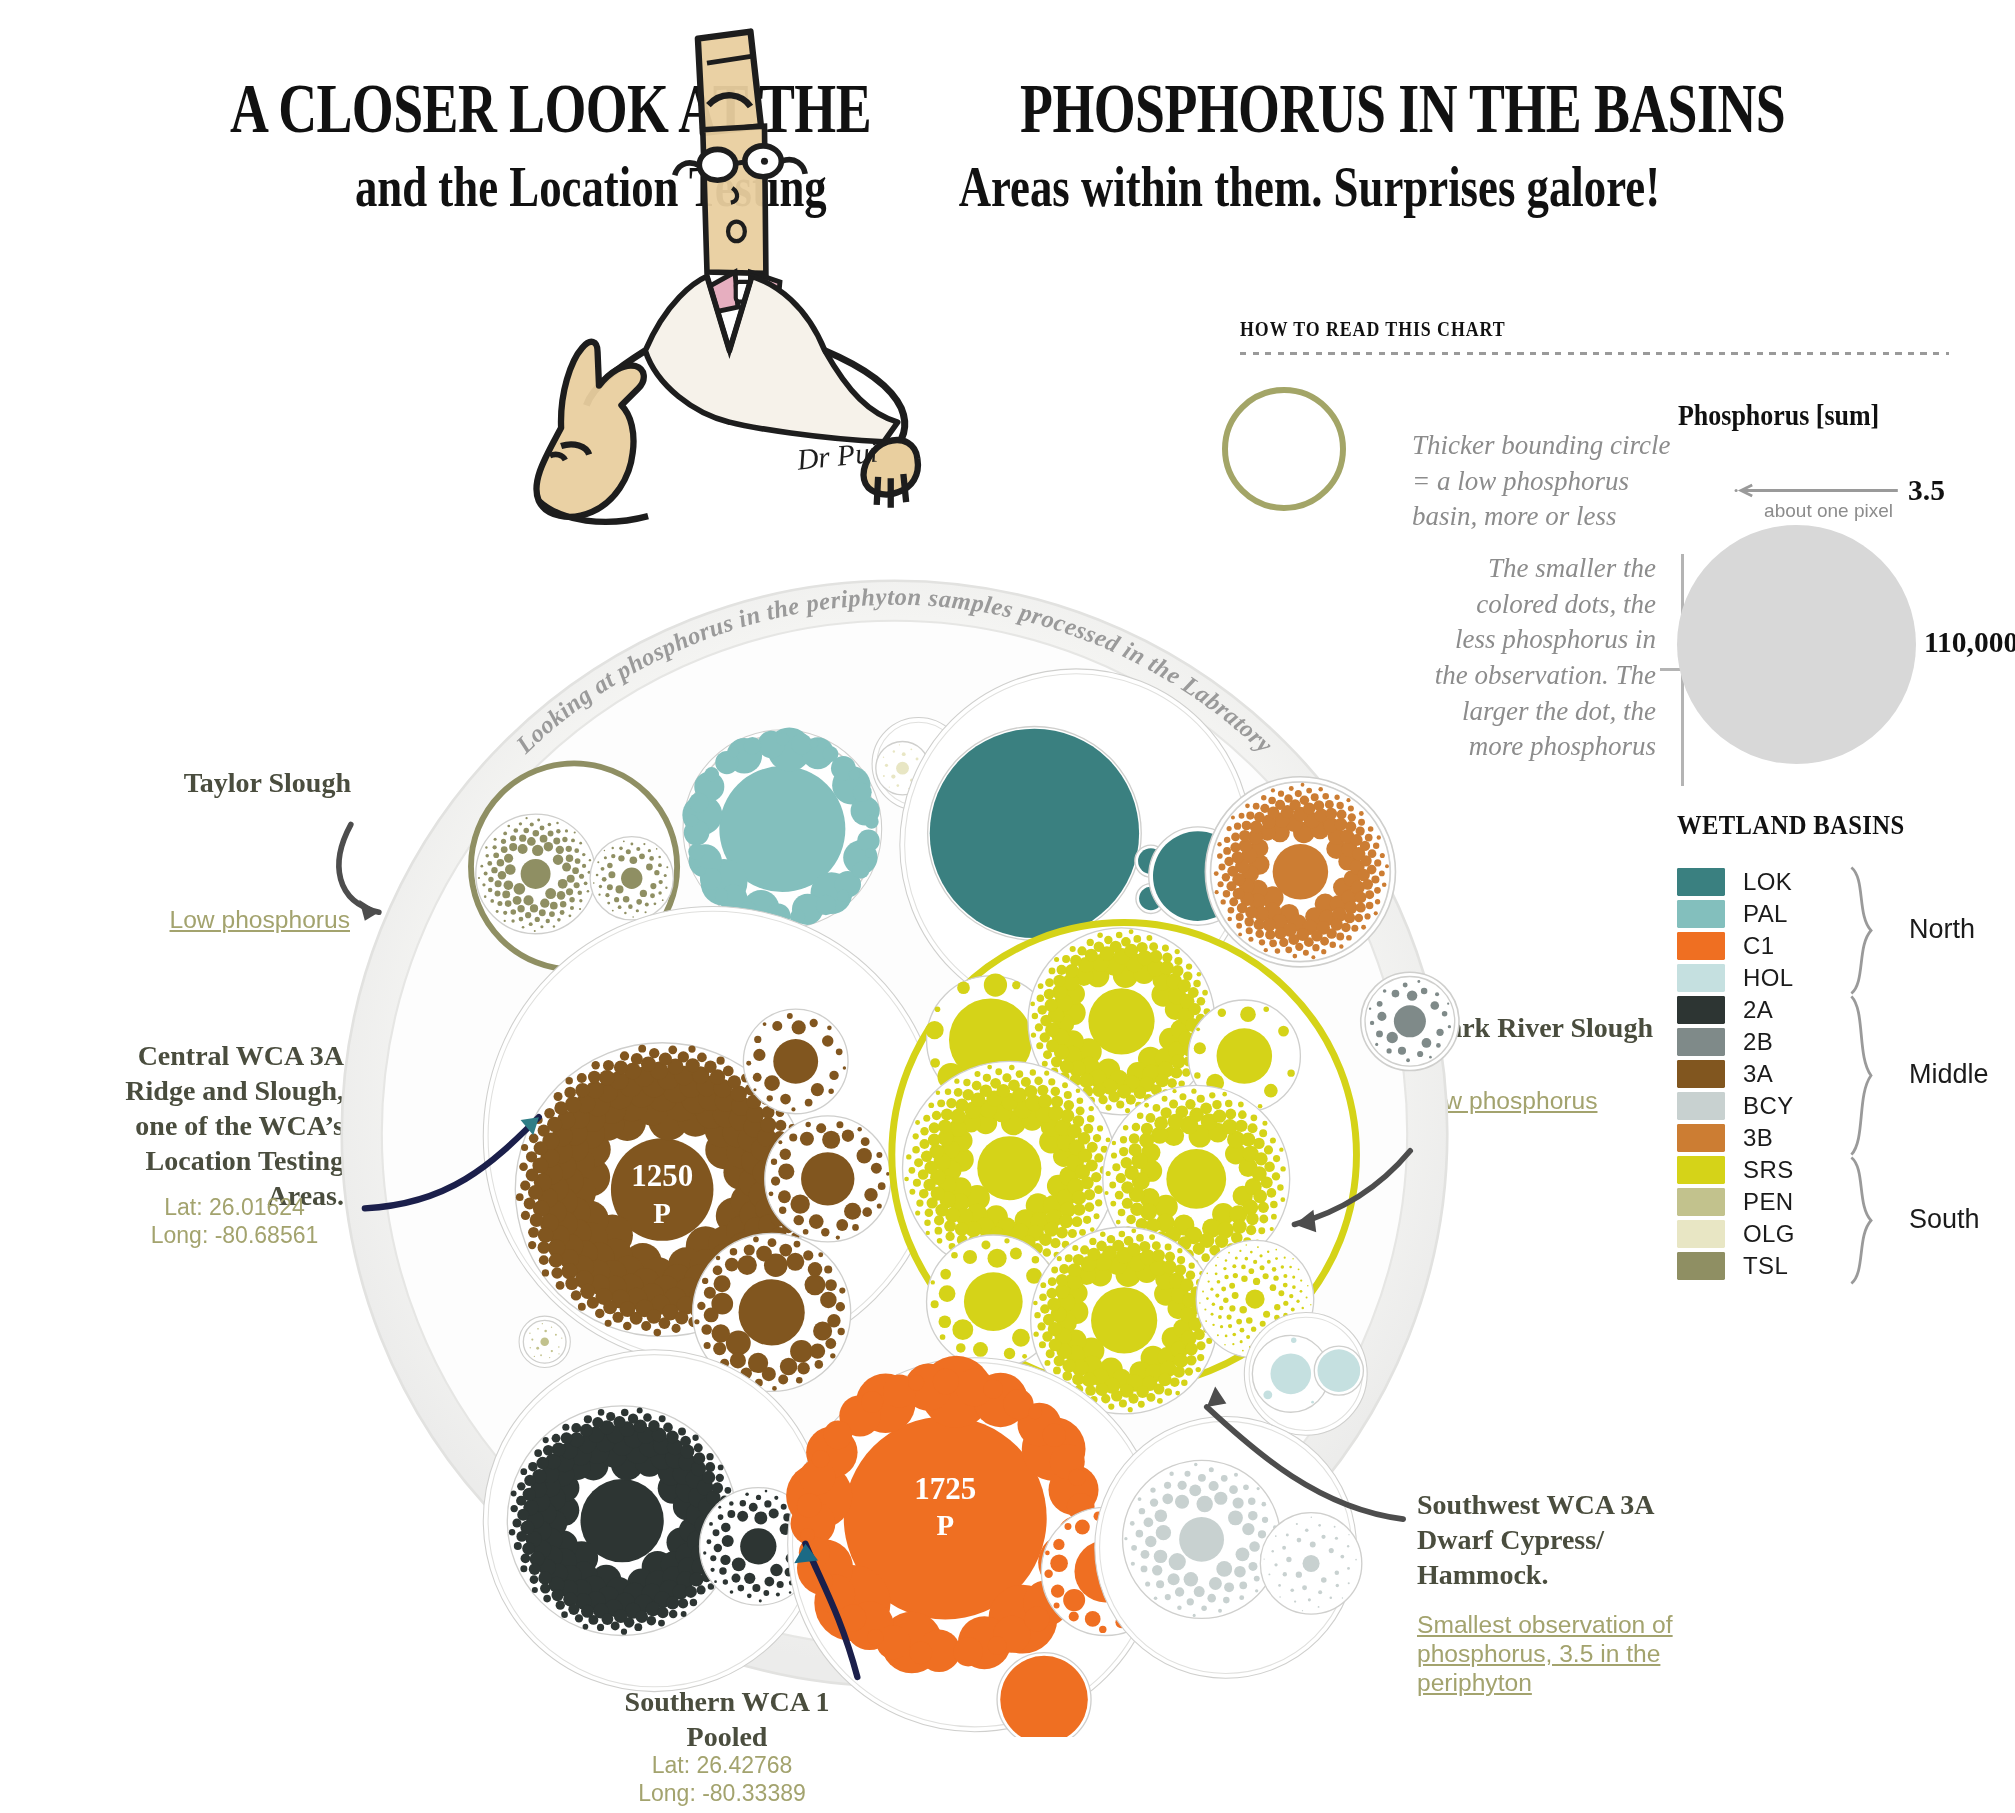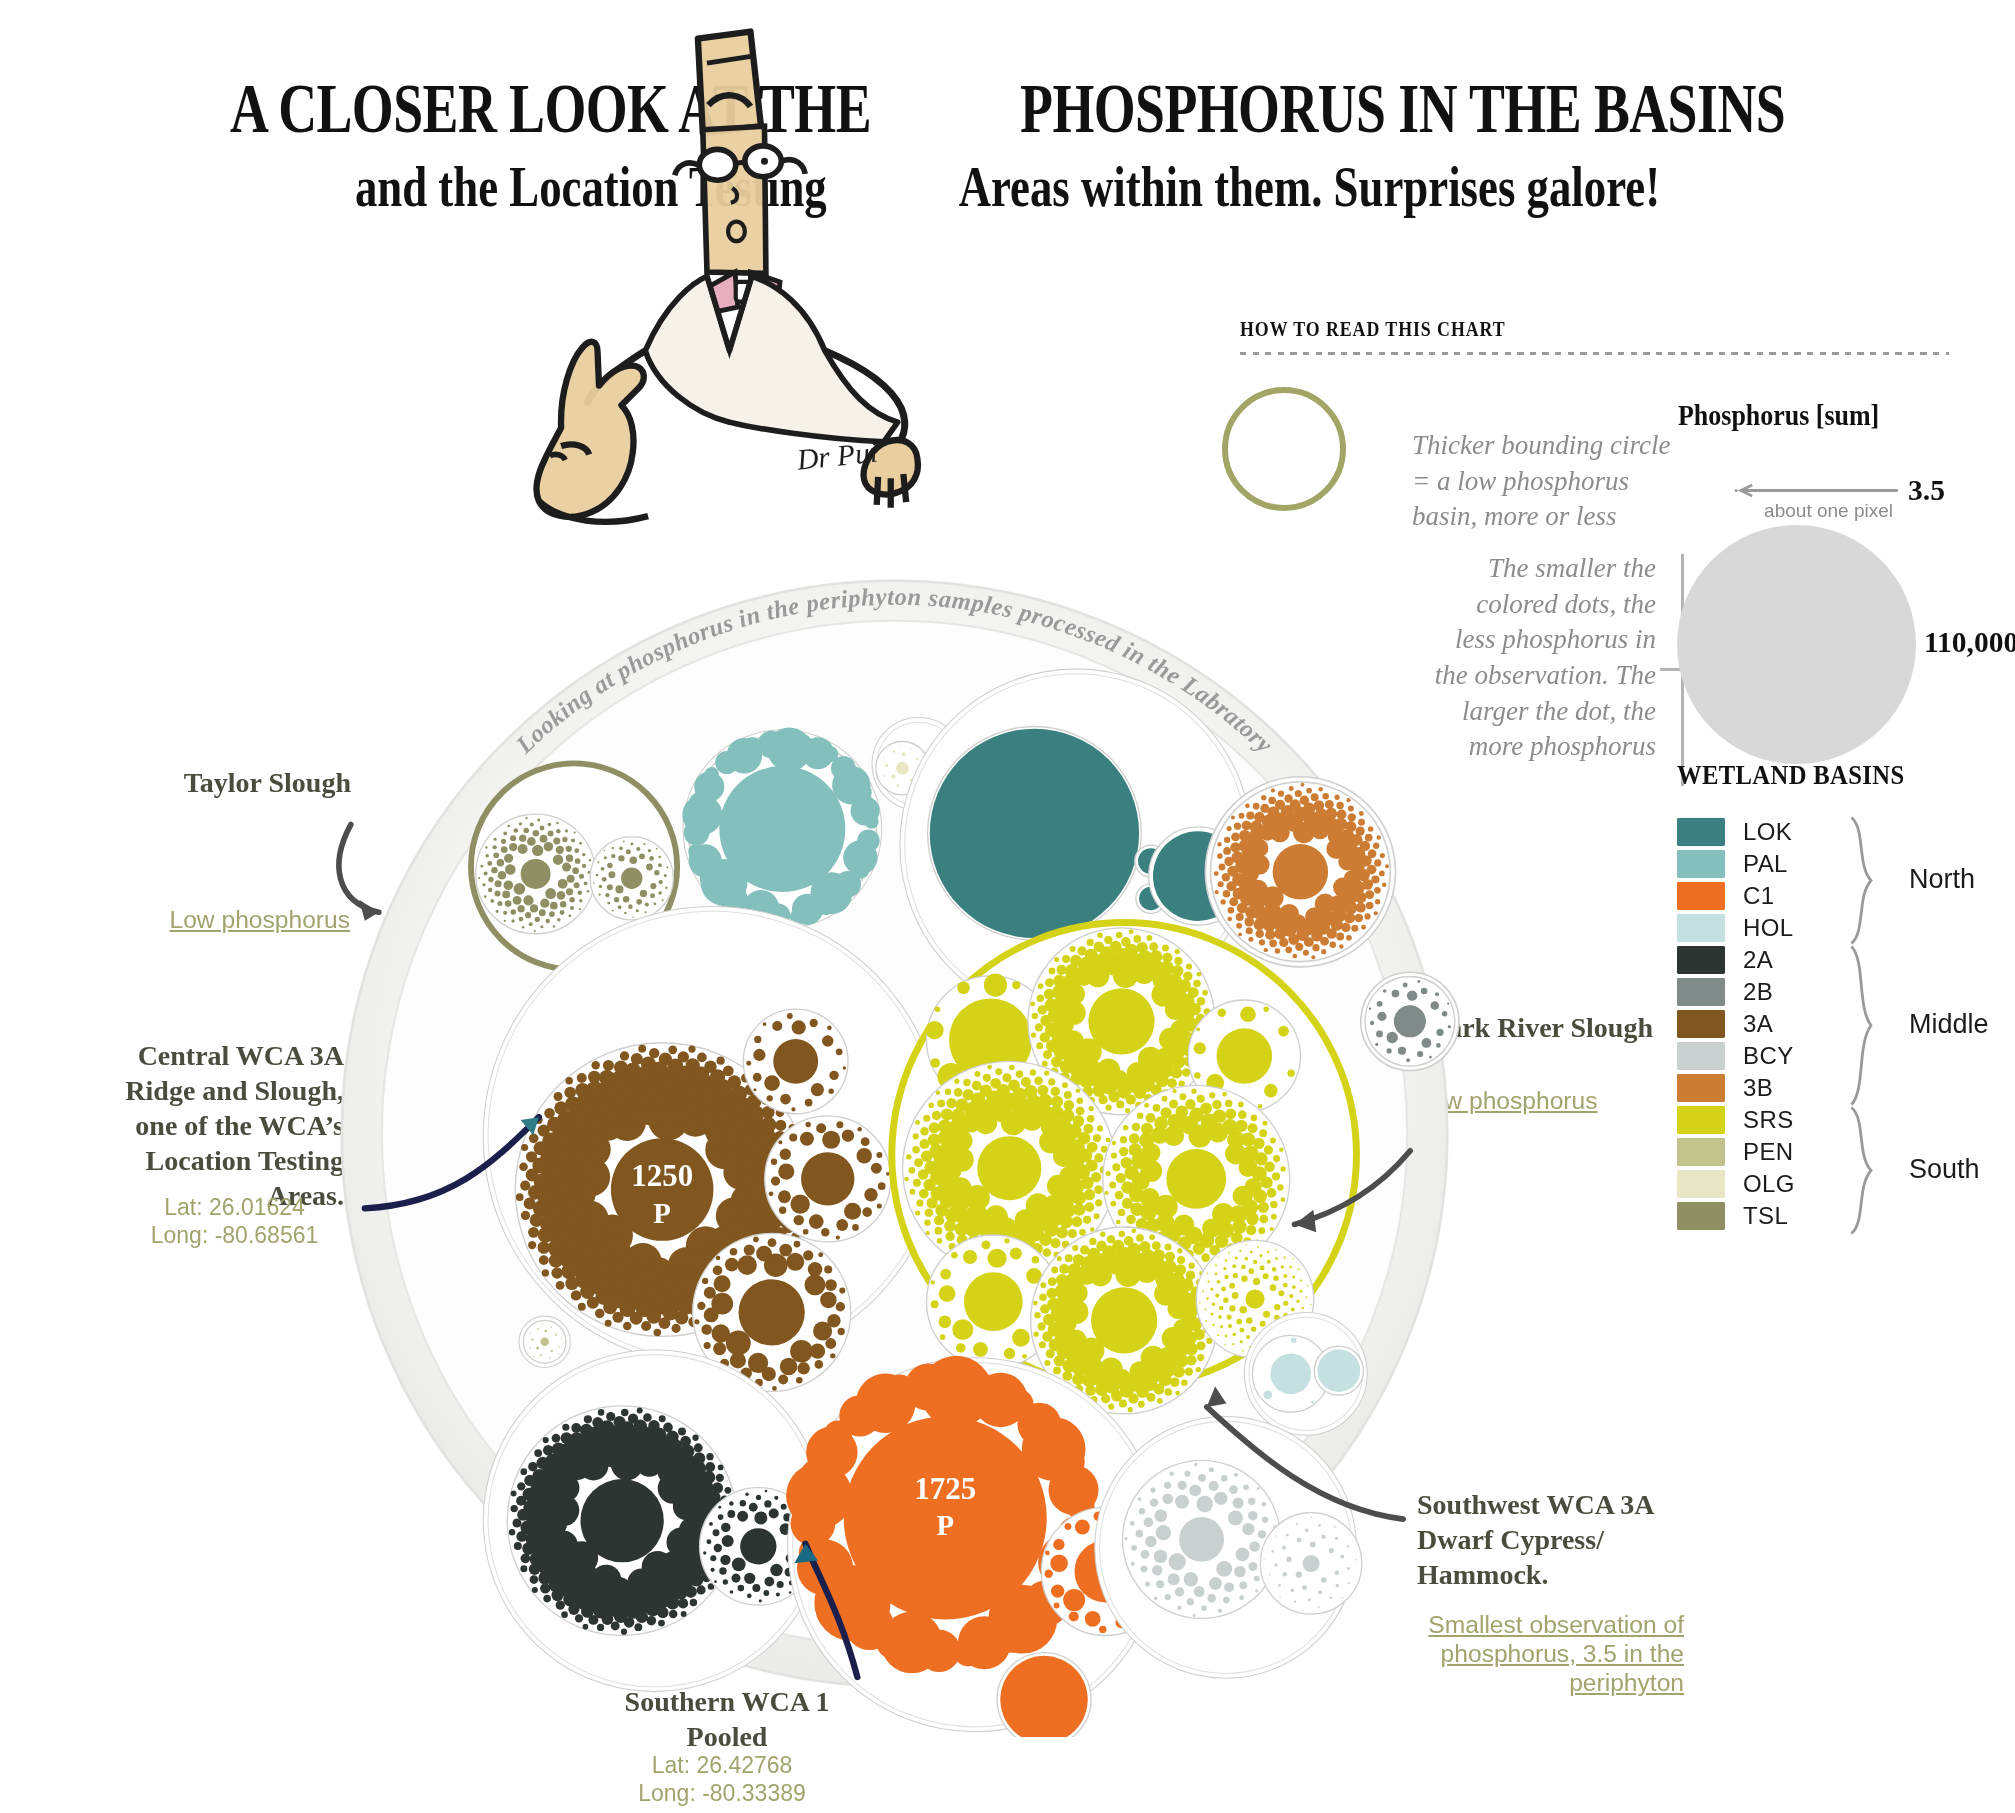--- a/index.html
+++ b/index.html
@@ -42,21 +42,21 @@
      border-radius:50%;background:#d8d8d8;}
   #one-pixel-arrow{left:1734px;top:480px;width:168px;height:21px;}
   #one-pixel-label{left:1753px;top:500px;width:140px;text-align:right;
      font-family:"Liberation Sans",sans-serif;font-size:19px;line-height:1.15;
      color:#8c8c8c;}
   #val-35{left:1908px;top:474px;font-family:"Liberation Serif",serif;
      font-weight:700;font-size:29.5px;color:#111;}
   #val-110k{left:1924px;top:626px;font-family:"Liberation Serif",serif;
      font-weight:700;font-size:29.5px;color:#111;}
   
-  #legend{left:1677px;top:759px;}
+  #legend{left:1677px;top:809px;}
   .legend-title{font-family:"Liberation Serif",serif;font-weight:700;
      font-size:28px;letter-spacing:0.4px;color:#111;transform:scaleX(.88);
      transform-origin:left center;white-space:nowrap;margin-bottom:25px;}
   .legend-rows{position:relative;}
   .legend-row{display:flex;align-items:center;height:32px;}
   .swatch{width:48px;height:28px;border-radius:1.4px;}
   .legend-label{margin-left:18px;font-family:"Liberation Sans",sans-serif;
      font-size:24px;color:#1b1b1b;letter-spacing:0.4px;}
   .grp-label{position:absolute;font-family:"Liberation Sans",sans-serif;
      font-size:27px;color:#1b1b1b;left:232px;text-align:center;}
@@ -68,21 +68,21 @@
      line-height:1.18;color:#a3a36e;text-decoration:underline;}
   .anno-coord{font-family:"Liberation Sans",sans-serif;font-size:23px;
      line-height:1.22;color:#a3a36e;}
   #anno-taylor{left:126px;top:765px;width:225px;text-align:right;}
   #anno-taylor-sub{left:168px;top:905px;width:182px;text-align:right;}
   #anno-central{left:105px;top:1038px;width:239px;text-align:right;}
   #anno-central-coord{left:126px;top:1193px;width:217px;text-align:center;}
   #anno-shark{left:1417px;top:1010px;width:239px;}
   #anno-shark-sub{left:1417px;top:1086px;width:196px;}
   #anno-sw{left:1417px;top:1487px;width:267px;}
-  #anno-sw-sub{left:1417px;top:1610px;width:267px;text-align:right;}
+  #anno-sw-sub{left:1417px;top:1610px;width:267px;}
   #anno-south{left:622px;top:1684px;width:210px;text-align:center;}
   #anno-south-coord{left:617px;top:1751px;width:210px;text-align:center;}
   
   #chart{left:291px;top:530px;width:1207px;height:1207px;}
   #chart svg{display:block;}
   .curvetext{font-family:"Liberation Serif",serif;font-style:italic;
      font-weight:700;font-size:46px;fill:#9a9a9a;letter-spacing:1px;}
 </style>
 </head>
 <body>

